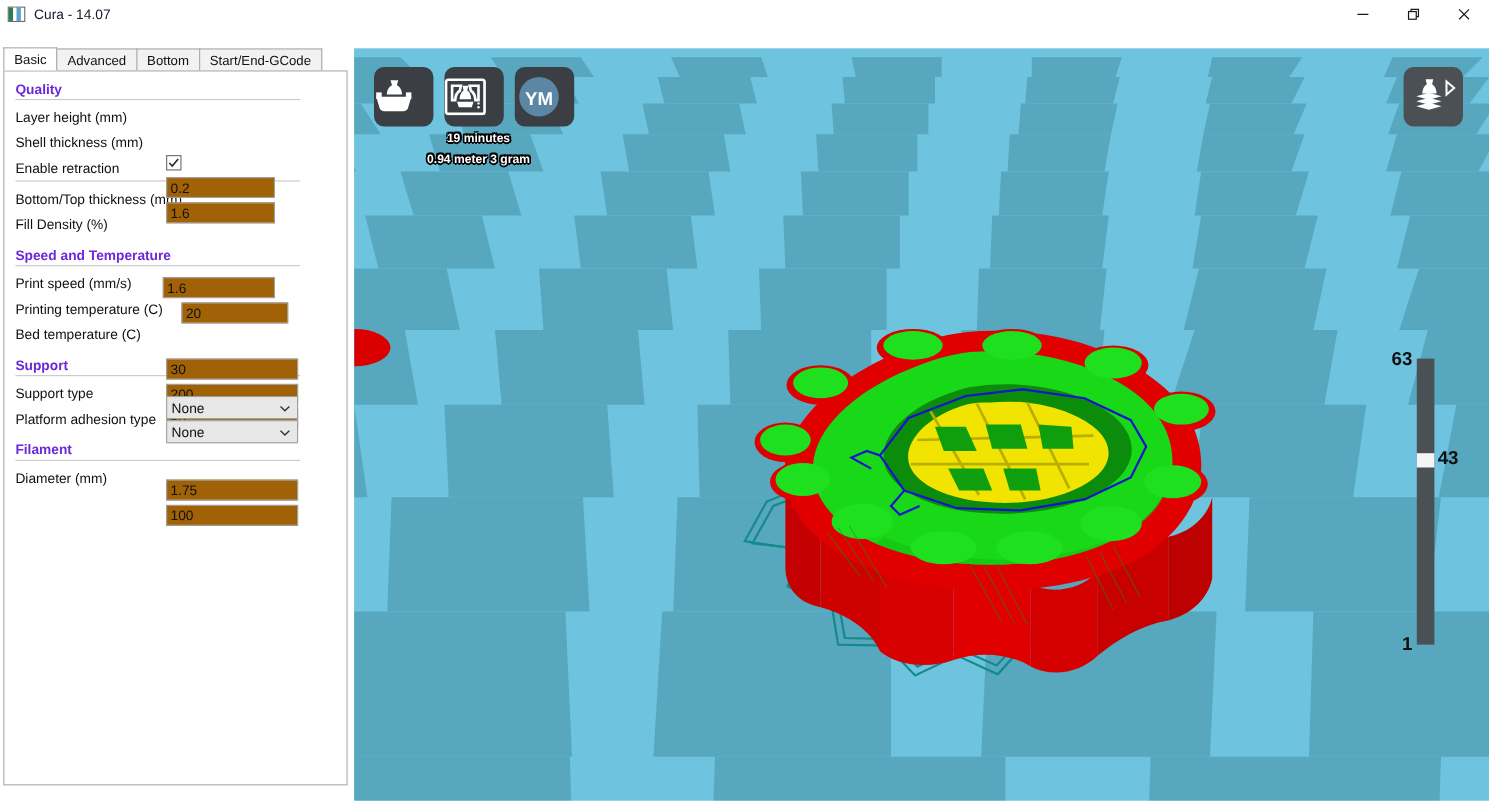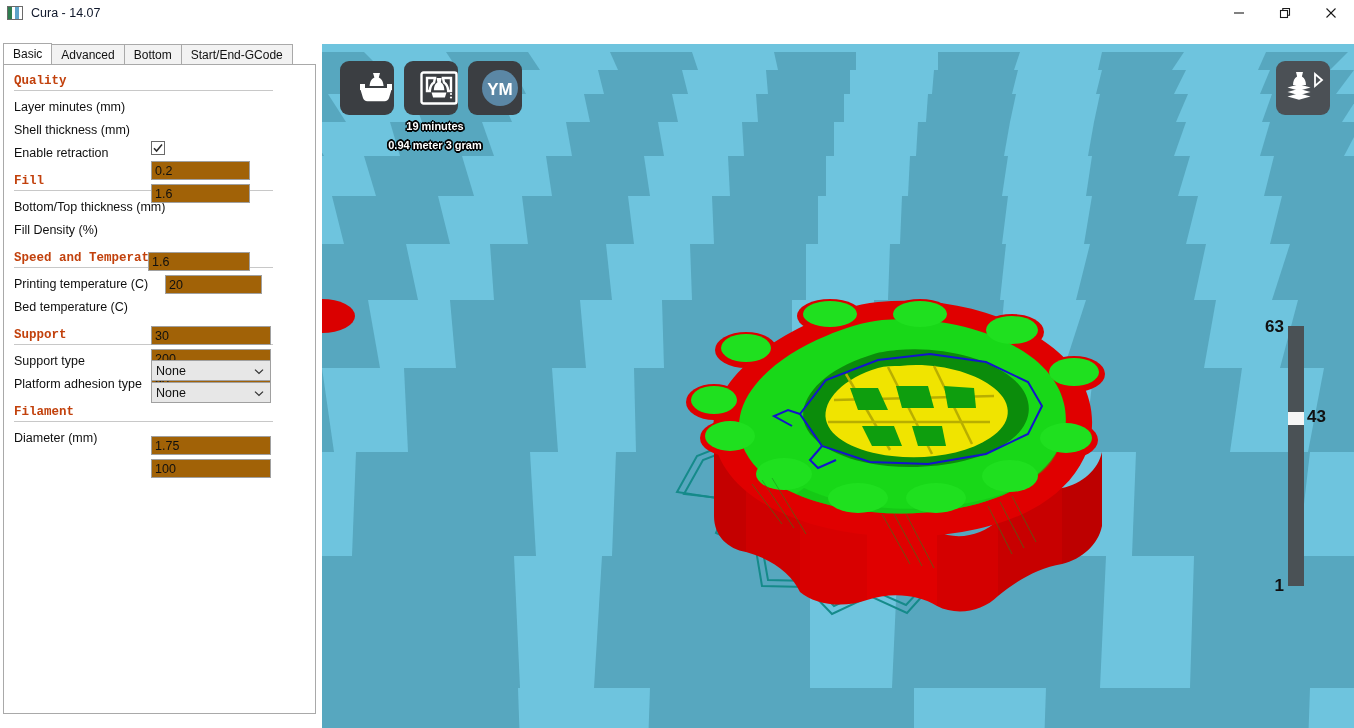--- a/index.html
+++ b/index.html
@@ -88,24 +88,23 @@
   .panel {
     position: absolute; top: 64px; left: 3px;
     width: 313px; height: 650px;
     background: #ffffff;
     border: 1px solid #a9a9a9;
     overflow: hidden;
   }
   .panel-inner { padding: 7px 0 0 0; }
 
   .sec-head {
-    font-size: 12.5px; font-weight: bold; color: #c2410c;
+    font-size: 12.5px; font-weight: bold; color: #6d28d9;
     padding: 0 0 2px 10px;
     margin-top: 10px;
-    font-family: Liberation Mono, monospace;
   }
   .sec-head:first-child { margin-top: 2px; }
   .sec-rule {
     height: 1px; background: #c8c8c8;
     margin: 0 42px 4px 10px;
   }
 
   .row {
     display: flex; align-items: center;
     height: 23px; margin-bottom: 0px;
@@ -158,21 +157,21 @@
 
   
   .vp-toolbar {
     position: absolute; top: 17px; left: 18px;
     display: flex; gap: 10px; z-index: 6;
   }
   .vp-btn {
     width: 54px; height: 54px;
     background: #3b3e42;
     border-radius: 9px;
-    display: flex; align-items: center; justify-content: flex-end;
+    display: flex; align-items: center; justify-content: flex-start;
   }
   .vp-estimate {
     position: absolute; top: 73px; left: 18px;
     width: 190px; z-index: 6;
     text-align: center;
     font-size: 11px; font-weight: bold;
     color: #ffffff;
     line-height: 19px;
     text-shadow:
       -1.4px -1.4px 0 #000, 1.4px -1.4px 0 #000,
@@ -255,54 +254,56 @@
     <div class="tab">Start/End-GCode</div>
   </div>
 
   <div class="panel">
     <div class="panel-inner" style="position:relative;">
 
       <div class="sec-head">Quality</div>
       <div class="sec-rule"></div>
 
       <div class="row">
-        <span class="row-label">Layer minutes (mm)</span>
+        <span class="row-label">Layer height (mm)</span>
       </div>
       <input class="field" style="left: 147px; top: 96px; width: 99px;" value="0.2">
 
       <div class="row">
         <span class="row-label">Shell thickness (mm)</span>
       </div>
       <input class="field" style="left: 147px; top: 119px; width: 99px;" value="1.6">
 
       <div class="row">
         <span class="row-label">Enable retraction</span>
       </div>
       <div class="checkbox" style="left:147px; top:76px;">
         <svg width="12" height="12" viewBox="0 0 12 12">
           <polyline points="2,6.2 4.6,9 10,2.6" fill="none" stroke="#2a2a2a" stroke-width="1.5"></polyline>
         </svg>
       </div>
 
-      <div class="sec-head">Fill</div>
       <div class="sec-rule"></div>
 
       <div class="row">
         <span class="row-label">Bottom/Top thickness (mm)</span>
       </div>
       <input class="field" style="left: 144px; top: 187px; width: 102px;" value="1.6">
 
       <div class="row">
         <span class="row-label">Fill Density (%)</span>
       </div>
       <input class="field" style="left: 161px; top: 210px; width: 97px;" value="20">
 
       <div class="sec-head">Speed and Temperature</div>
       <div class="sec-rule"></div>
 
+      <div class="row">
+        <span class="row-label">Print speed (mm/s)</span>
+      </div>
       <input class="field" style="left: 147px; top: 261px; width: 120px;" value="30">
 
       <div class="row">
         <span class="row-label">Printing temperature (C)</span>
       </div>
       <input class="field" style="left: 147px; top: 284px; width: 120px;" value="200">
 
       <div class="row">
         <span class="row-label">Bed temperature (C)</span>
       </div>

